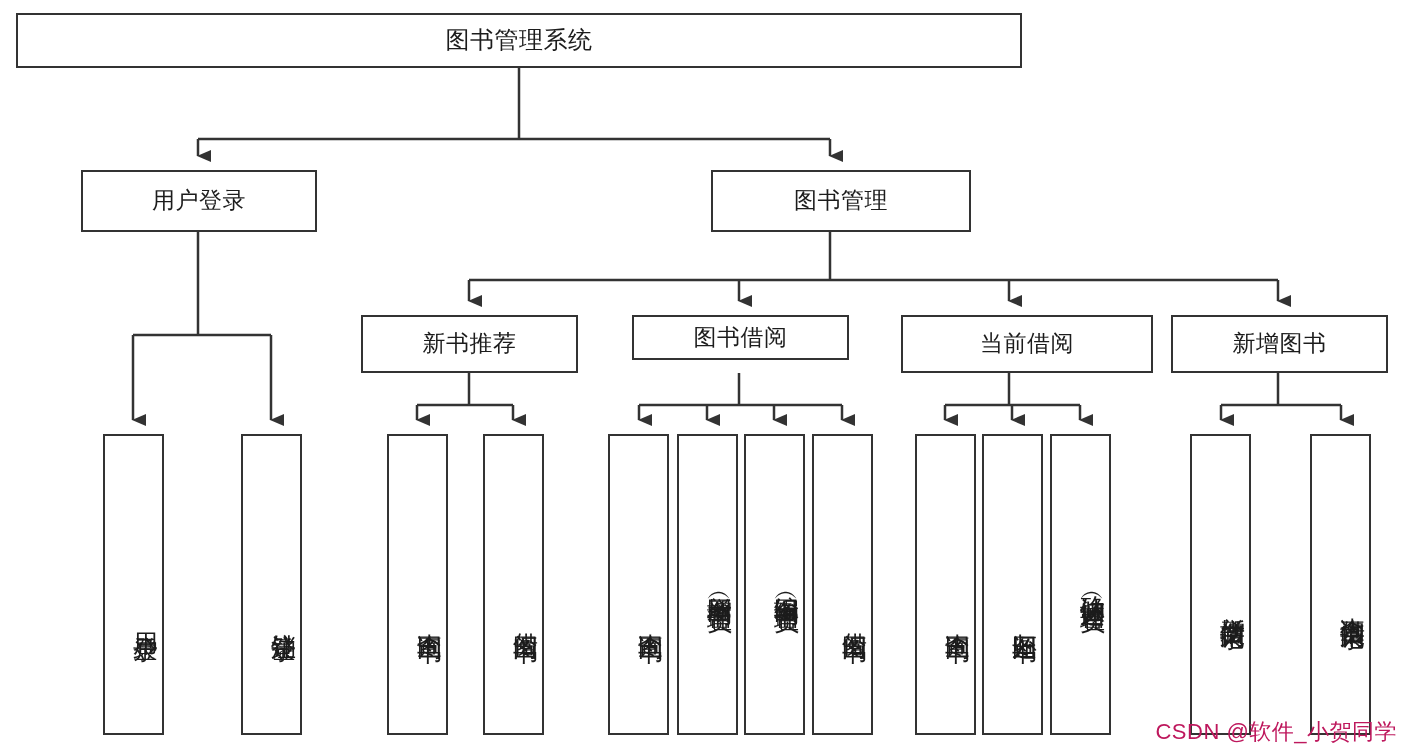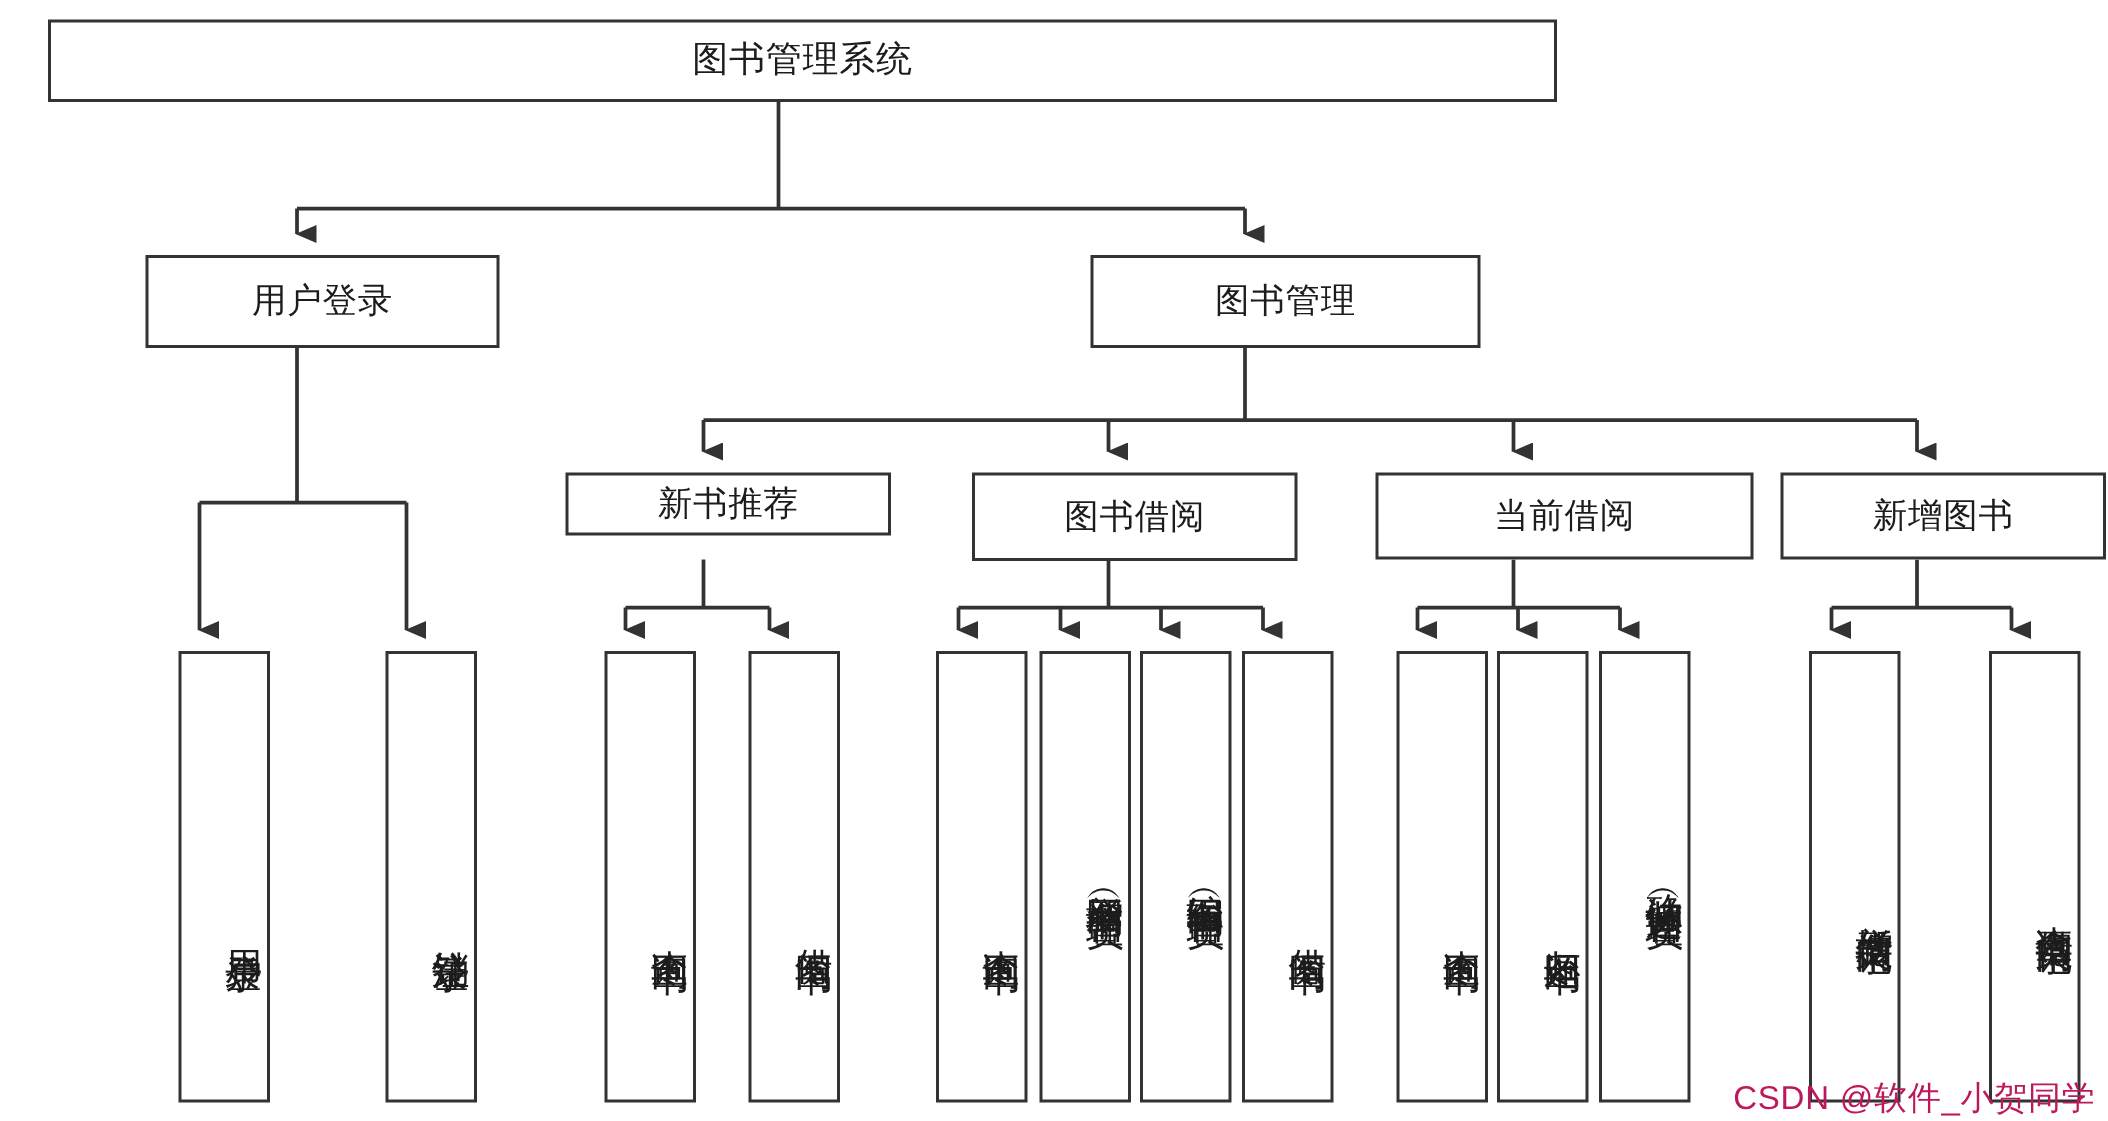--- a/index.html
+++ b/index.html
@@ -24,21 +24,20 @@
   .node {
     position: absolute;
     box-sizing: border-box;
     border: 2.5px solid #333333;
     background: #ffffff;
     display: flex;
     align-items: center;
     justify-content: center;
     color: #1c1c1c;
     text-align: center;
-    margin-left: 16px;
   }
   .node-h {
     font-size: 23px;
     line-height: 1.2;
     letter-spacing: 0.5px;
   }
   .node-root {
     font-size: 24px;
   }
   .node-v {
@@ -121,24 +120,24 @@
   <span>图书管理系统</span>
 </div>
 
 <div class="node node-h" style="left:81px; top:170px; width:236px; height:62px;">
   <span>用户登录</span>
 </div>
 <div class="node node-h" style="left:711px; top:170px; width:260px; height:62px;">
   <span>图书管理</span>
 </div>
 
-<div class="node node-h" style="left:361px; top:315px; width:217px; height:42px;">
+<div class="node node-h" style="left:361px; top:315px; width:217px; height:58px;">
   <span>新书推荐</span>
 </div>
-<div class="node node-h" style="left:632px; top:315px; width:217px; height:59px;">
+<div class="node node-h" style="left:632px; top:315px; width:217px; height:45px;">
   <span>图书借阅</span>
 </div>
 <div class="node node-h" style="left:901px; top:315px; width:252px; height:58px;">
   <span>当前借阅</span>
 </div>
 <div class="node node-h" style="left:1171px; top:315px; width:217px; height:58px;">
   <span>新增图书</span>
 </div>
 
 <div class="node node-v" style="left:103px; top:434px; width:61px; height:301px; padding-top:70px;">

